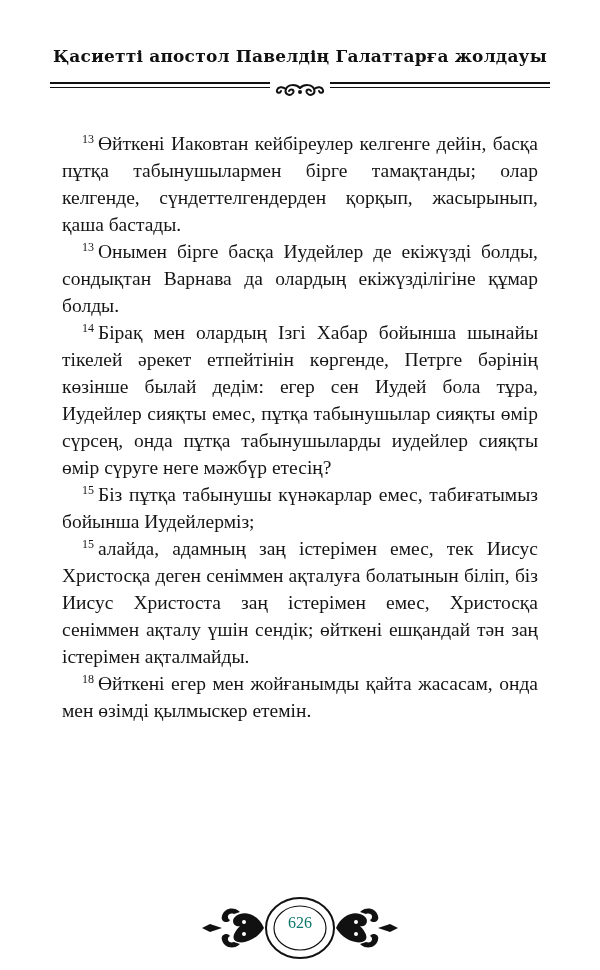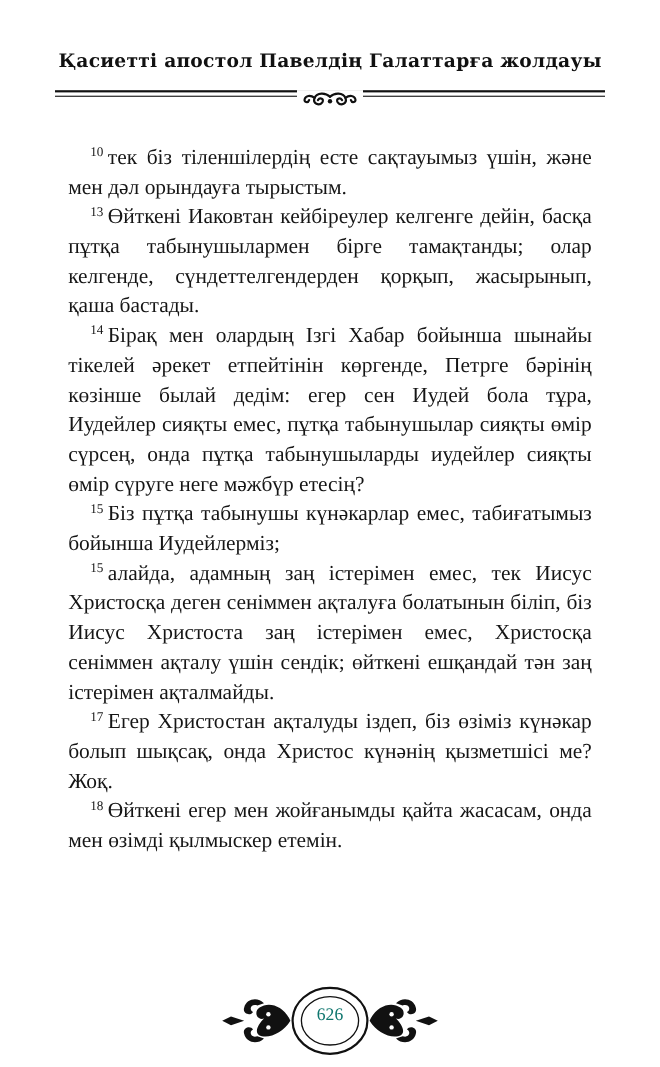--- a/index.html
+++ b/index.html
@@ -42,26 +42,25 @@
     <g fill="none" stroke="#111" stroke-width="2" stroke-linecap="round">
       <path d="M30 6 C26 2, 18 2, 16 7 C14 12, 20 15, 23 11 C25 8, 21 6, 19 9"></path>
       <path d="M30 6 C34 2, 42 2, 44 7 C46 12, 40 15, 37 11 C35 8, 39 6, 41 9"></path>
       <path d="M16 7 C12 4, 8 5, 7 8 C6 11, 10 12, 11 9"></path>
       <path d="M44 7 C48 4, 52 5, 53 8 C54 11, 50 12, 49 9"></path>
     </g>
     <circle cx="30" cy="10" r="2" fill="#111"></circle>
   </svg>
 
   <div class="body-text">
-    <p class="verse"><sup>10</sup><span>тек біз тіленшілердің есте сақтауымыз үшін, және мен дәл орындауға тырыстым.</span></p>
     <p class="verse"><sup>13</sup><span>Өйткені Иаковтан кейбіреулер келгенге дейін, басқа пұтқа табынушылармен бірге тамақтанды; олар келгенде, сүндеттелгендерден қорқып, жасырынып, қаша бастады.</span></p>
+    <p class="verse"><sup>13</sup><span>Онымен бірге басқа Иудейлер де екіжүзді болды, сондықтан Варнава да олардың екіжүзділігіне құмар болды.</span></p>
     <p class="verse"><sup>14</sup><span>Бірақ мен олардың Ізгі Хабар бойынша шынайы тікелей әрекет етпейтінін көргенде, Петрге бәрінің көзінше былай дедім: егер сен Иудей бола тұра, Иудейлер сияқты емес, пұтқа табынушылар сияқты өмір сүрсең, онда пұтқа табынушыларды иудейлер сияқты өмір сүруге неге мәжбүр етесің?</span></p>
     <p class="verse"><sup>15</sup><span>Біз пұтқа табынушы күнәкарлар емес, табиғатымыз бойынша Иудейлерміз;</span></p>
     <p class="verse"><sup>15</sup><span>алайда, адамның заң істерімен емес, тек Иисус Христосқа деген сеніммен ақталуға болатынын біліп, біз Иисус Христоста заң істерімен емес, Христосқа сеніммен ақталу үшін сендік; өйткені ешқандай тән заң істерімен ақталмайды.</span></p>
-    <p class="verse"><sup>17</sup><span>Егер Христостан ақталуды іздеп, біз өзіміз күнәкар болып шықсақ, онда Христос күнәнің қызметшісі ме? Жоқ.</span></p>
     <p class="verse"><sup>18</sup><span>Өйткені егер мен жойғанымды қайта жасасам, онда мен өзімді қылмыскер етемін.</span></p>
   </div>
 
   <svg class="footer-ornament" viewBox="0 0 200 72">
 
     <ellipse cx="100" cy="36" rx="34" ry="30" fill="#fff" stroke="#111" stroke-width="2"></ellipse>
     <ellipse cx="100" cy="36" rx="26" ry="22" fill="#fff" stroke="#111" stroke-width="1.2"></ellipse>
 
     <g fill="#111">
       <path d="M64 36 C58 22, 44 18, 36 24 C30 28, 34 36, 40 34 C34 40, 30 48, 38 50 C46 52, 58 46, 64 36 Z"></path>

